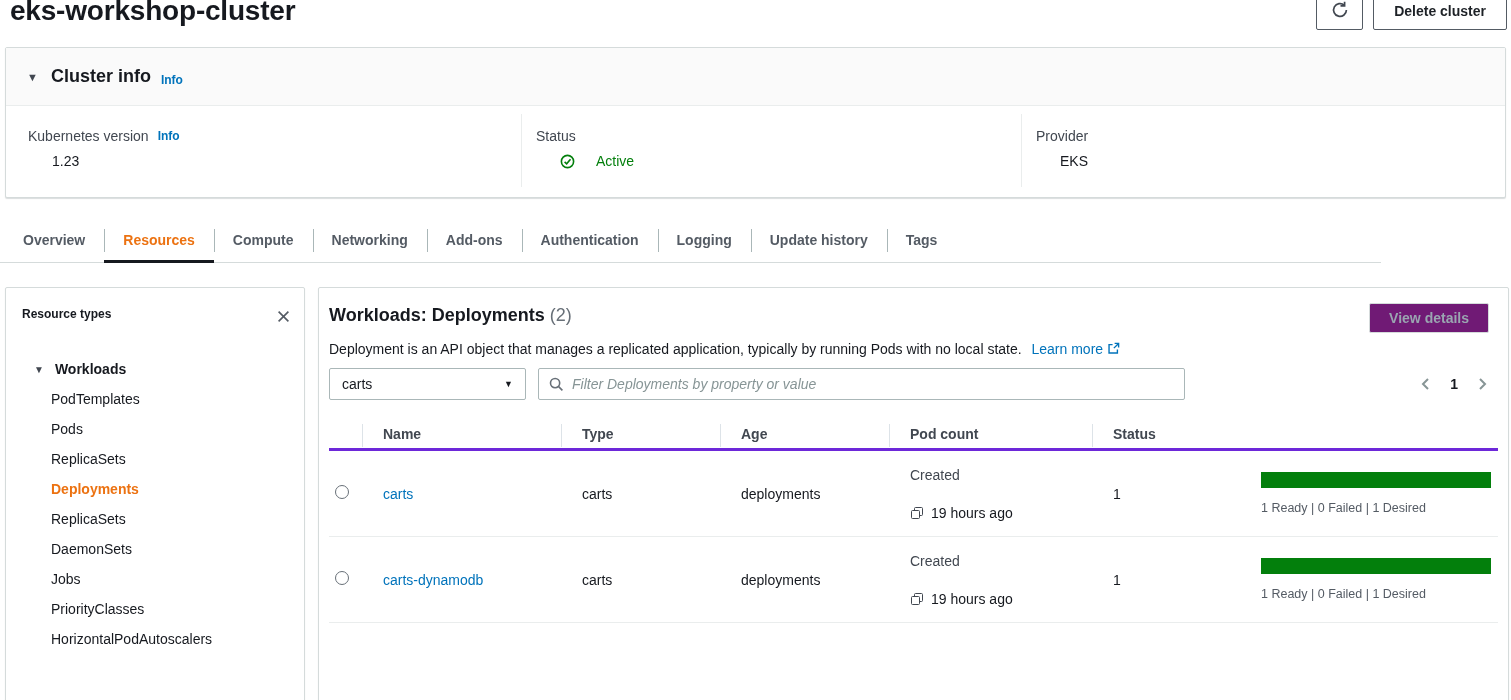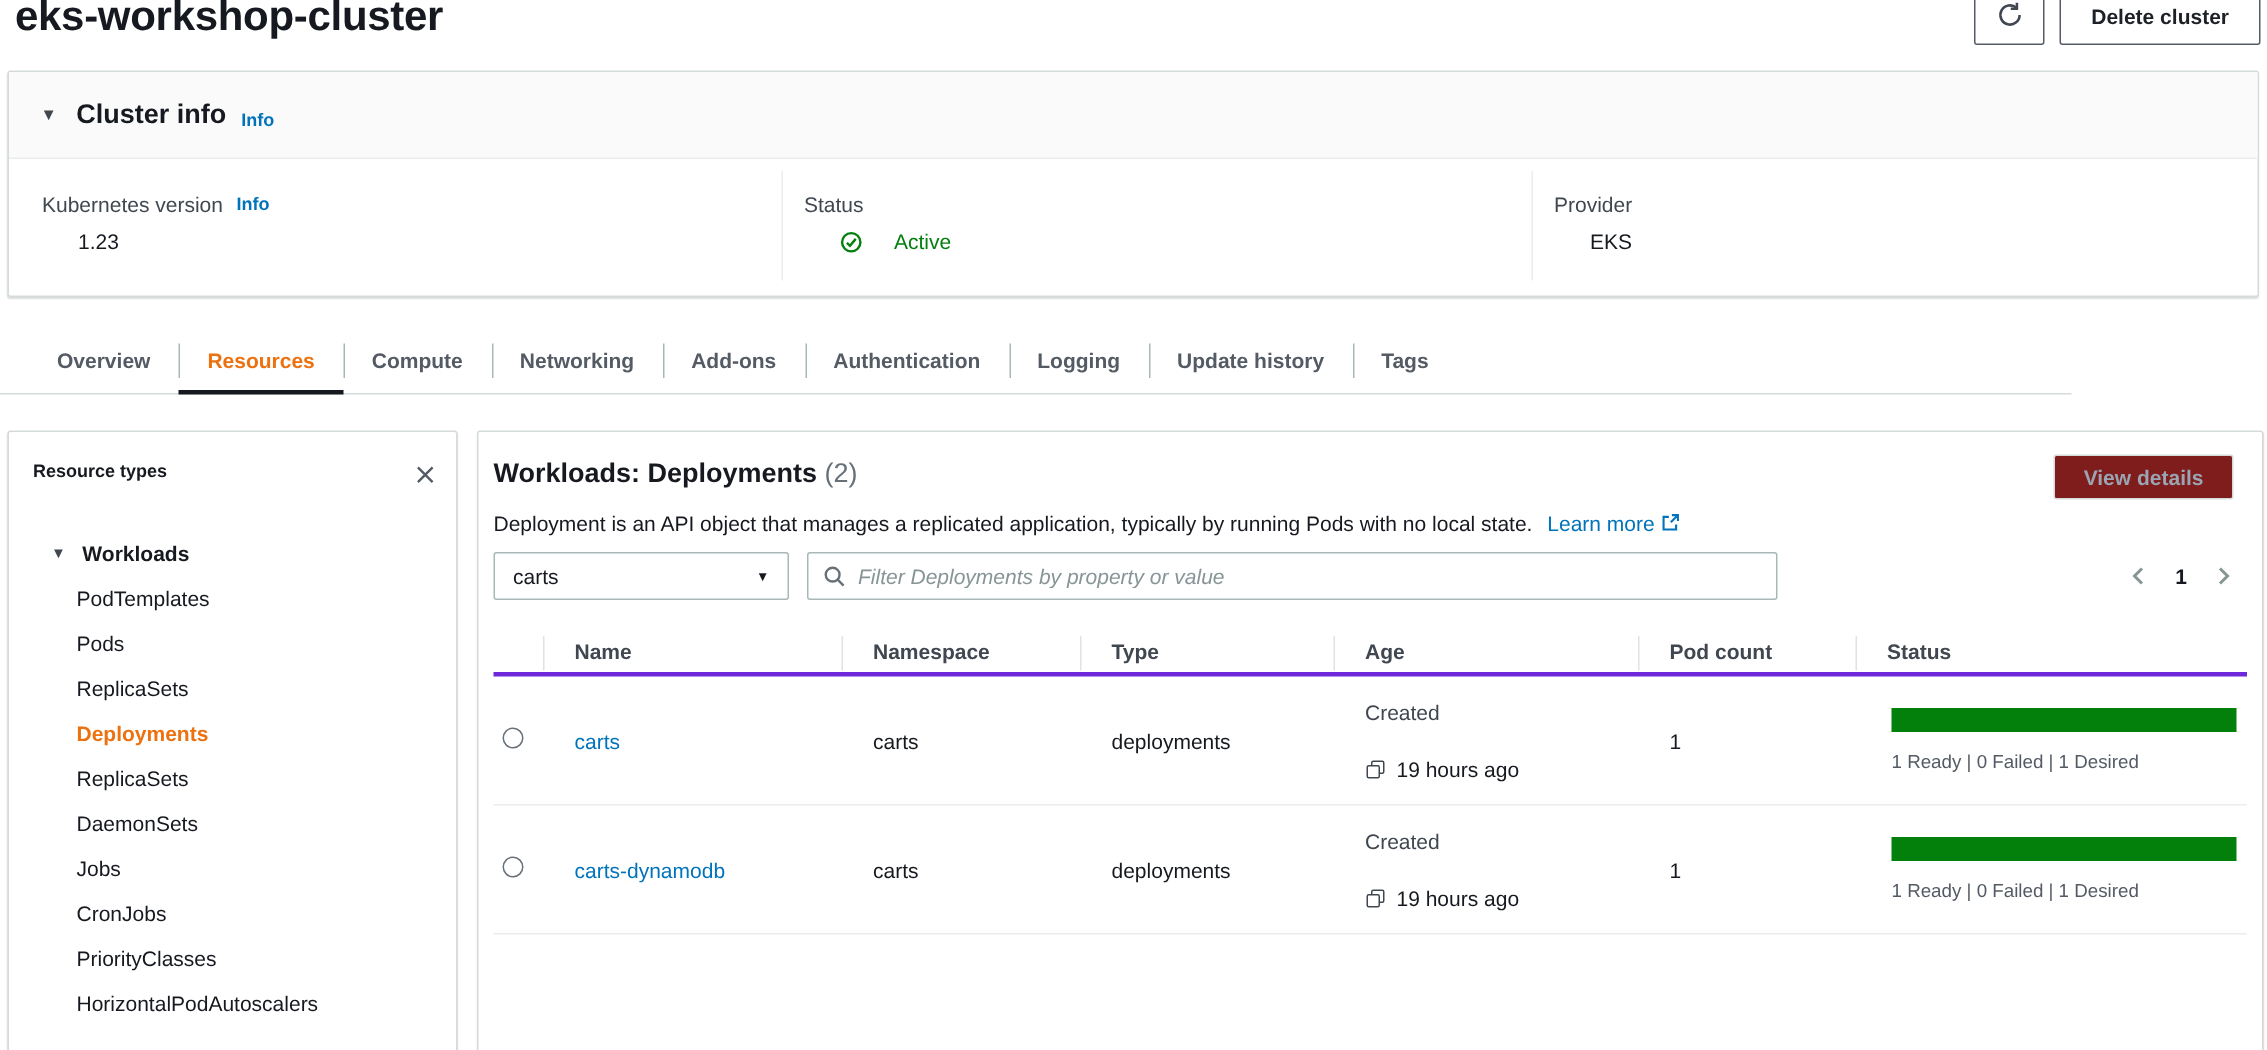--- a/index.html
+++ b/index.html
@@ -23,38 +23,38 @@
   .ci-title { font-size:18px; font-weight:700; margin-left:13px; }
   .info-link { font-size:12px; font-weight:700; color:#0073bb; text-decoration:none; cursor:pointer; }
   .ci-header .info-link { margin-left:10px; position:relative; top:3px; }
   .ci-body { position:relative; height:91px; }
   .ci-div { position:absolute; top:8px; bottom:10px; width:1px; background:#eaeded; }
   .ci-col { position:absolute; top:22px; }
   .ci-label { font-size:14px; color:#414750; display:flex; align-items:center; gap:9px; }
   .ci-value { margin-top:9px; font-size:14px; color:#16191f;margin-left:24px; }
   .status-active { display:flex; align-items:center; gap:21px; color:#037f0c; }
   
-  .tabs { position:absolute; left:0; top:219px; width:1381px; height:44px; border-bottom:1px solid #d5dbdb; display:flex; padding-left:19px; }
+  .tabs { position:absolute; left:0; top:219px; width:1381px; height:44px; border-bottom:1px solid #d5dbdb; display:flex; padding-left:4px; }
   .tab { position:relative; padding:0 19px; line-height:42px; font-size:14px; font-weight:700; color:#545b64; cursor:pointer; white-space:nowrap; }
   .tab:not(:first-child)::before { content:""; position:absolute; left:0; top:10px; height:23px; width:1px; background:#aab7b8; }
   .tab.active { color:#ec7211; }
   .tab.active::after { content:""; position:absolute; left:0; right:0; bottom:-1px; height:3px; background:#16191f; }
   
   .sidebar { position:absolute; left:5px; top:287px; width:300px; height:430px; }
   .sb-title { position:absolute; left:16px; top:19px; font-size:12px; font-weight:700; }
   .sb-close { position:absolute; right:13px; top:21px; cursor:pointer; line-height:0; }
   .tree { position:absolute; left:0; top:66px; right:0; }
   .tree-group { height:30px; display:flex; align-items:center; padding-left:28px; gap:11px; font-weight:700; font-size:14px; cursor:pointer; }
   .tree-item { height:30px; display:flex; align-items:center; padding-left:45px; font-size:14px; color:#16191f; cursor:pointer; }
   .tree-item.selected { color:#ec7211; font-weight:700; }
   
   .main { position:absolute; left:318px; top:287px; width:1191px; height:430px; }
   .main-title { position:absolute; left:10px; top:17px; font-size:18px; font-weight:700; }
   .main-count { color:#687078; font-weight:400; margin-left:5px; }
-  .btn-view-details { position:absolute; right:19px; top:15px; height:30px; padding:0 19px; background:#7f1d1d;
+  .btn-view-details { position:absolute; right:19px; top:15px; height:30px; padding:0 19px; background:#701a75;
     border:1px solid #d5dbdb; border-radius:2px; font-family:inherit; font-weight:700; font-size:14px; color:#9aa5b1; }
   .main-desc { position:absolute; left:10px; top:53px; font-size:14px; color:#16191f; }
   .learn-more { color:#0073bb; text-decoration:none; font-weight:400; margin-left:6px; cursor:pointer; }
   .ext-icon { margin-left:4px; vertical-align:-1px; }
   .dropdown { position:absolute; left:10px; top:80px; width:197px; height:32px; border:1px solid #aab7b8; border-radius:2px;
     display:flex; align-items:center; padding:0 12px; font-size:14px; cursor:pointer; background:#fff; }
   .dd-caret { margin-left:auto; font-size:9px; color:#16191f; }
   .searchbox { position:absolute; left:219px; top:80px; width:647px; height:32px; border:1px solid #aab7b8; border-radius:2px;
     display:flex; align-items:center; padding:0 10px; gap:8px; background:#fff; }
   .searchbox input { border:none; outline:none; flex:1; font-family:inherit; font-size:14px; color:#16191f; background:transparent; }
@@ -160,21 +160,20 @@
         <span class="tri" style="font-size:10px;">▼</span>
         <span>Workloads</span>
       </div>
       <div class="tree-item">PodTemplates</div>
       <div class="tree-item">Pods</div>
       <div class="tree-item">ReplicaSets</div>
       <div class="tree-item selected">Deployments</div>
       <div class="tree-item">ReplicaSets</div>
       <div class="tree-item">DaemonSets</div>
       <div class="tree-item">Jobs</div>
-      <div class="tree-item">CronJobs</div>
       <div class="tree-item">PriorityClasses</div>
       <div class="tree-item">HorizontalPodAutoscalers</div>
     </div>
   </aside>
 
   <section class="card main">
     <div class="main-title">
       <span>Workloads: Deployments</span><span class="main-count">(2)</span>
     </div>
     <button class="btn-view-details">View details</button>
@@ -210,21 +209,20 @@
       <span class="page-num">1</span>
       <span class="pg-btn"><svg width="14" height="14" viewBox="0 0 14 14">
             <path d="M5 2l5 5-5 5" fill="none" stroke="#879596" stroke-width="2"></path>
           </svg></span>
     </div>
 
     <div class="table">
       <div class="trow thead">
         <div></div>
         <div class="th">Name</div>
-        <div class="th">Namespace</div>
         <div class="th">Type</div>
         <div class="th">Age</div>
         <div class="th">Pod count</div>
         <div class="th">Status</div>
       </div>
 
       <div class="trow tbody-row">
         <div class="td td-sel"><span class="radio"></span></div>
         <div class="td"><a class="cell-link">carts</a></div>
         <div class="td">carts</div>

